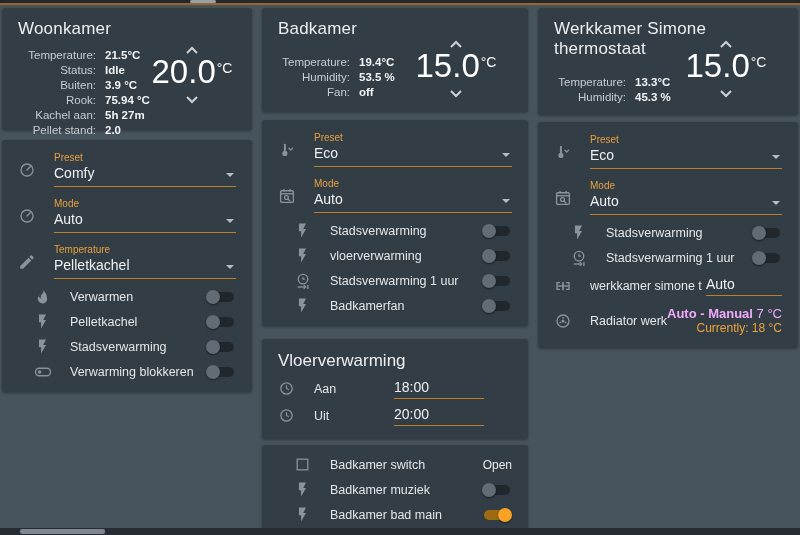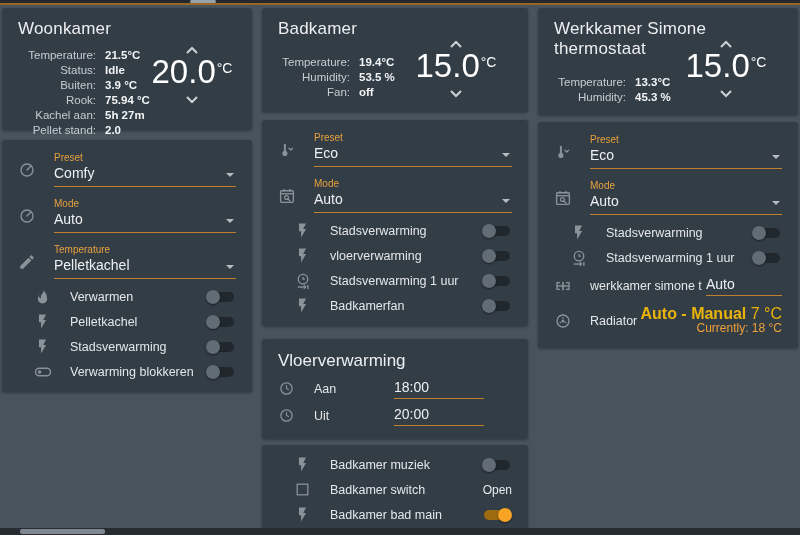--- a/index.html
+++ b/index.html
@@ -67,21 +67,21 @@
   .time-row{height:27px;align-items:center;}
   .time-label{flex:1;margin-left:10px;font-size:12.5px;color:#e4e7e9;}
   .time-field{width:90px;margin-right:28px;border-bottom:1px solid #bf7f2b;
     font-size:14px;color:#eef0f2;padding-bottom:3px;cursor:text;}
   
   .in-row{height:32px;}
   .in-label{width:112px;margin-left:10px;font-size:12.5px;color:#e4e7e9;white-space:nowrap;overflow:hidden;flex:none;}
   .in-field{flex:1;border-bottom:1px solid #bf7f2b;font-size:14px;color:#eef0f2;padding-bottom:3px;margin-left:4px;cursor:text;}
   .rad-row{height:38px;}
   .rad-state{text-align:right;line-height:15px;flex:none;}
-  .rad-line1{font-size:16px;color:#eab308;}
+  .rad-line1{font-size:13px;color:#f0abfc;}
   .rad-line1 b{font-weight:700;}
   .rad-line2{font-size:12px;color:#efa23c;}
   
   .bottom-track{position:fixed;left:0;bottom:0;width:800px;height:7px;background:#262c31;}
   .bottom-thumb{position:absolute;left:20px;top:1px;width:85px;height:5px;background:#7f8790;border-radius:2px;}
   .chev{stroke:#ccd1d5;stroke-width:2;fill:none;}
   .hidden-defs{position:absolute;width:0;height:0;overflow:hidden;}
 </style>
 </head>
 <body>
@@ -408,37 +408,37 @@
           </span>
         <span class="time-label">Uit</span>
         <span class="time-field">20:00</span>
       </div>
     </div>
 
     <div class="card" style="padding:7px 0 5px 0;">
       <div class="row t-row">
         <span class="icon-box">
             <svg width="17" height="17" viewBox="0 0 24 24">
-              <use href="#i-flash"></use>
-            </svg>
-          </span>
-        <span class="t-label">Badkamer muziek</span>
-        <span class="sw" data-state="off">
-            <span class="sw-track"></span>
-            <span class="sw-thumb"></span>
-          </span>
-      </div>
-      <div class="row t-row">
-        <span class="icon-box">
-            <svg width="17" height="17" viewBox="0 0 24 24">
               <use href="#i-square"></use>
             </svg>
           </span>
         <span class="t-label">Badkamer switch</span>
         <span class="t-value">Open</span>
+      </div>
+      <div class="row t-row">
+        <span class="icon-box">
+            <svg width="17" height="17" viewBox="0 0 24 24">
+              <use href="#i-flash"></use>
+            </svg>
+          </span>
+        <span class="t-label">Badkamer muziek</span>
+        <span class="sw" data-state="off">
+            <span class="sw-track"></span>
+            <span class="sw-thumb"></span>
+          </span>
       </div>
       <div class="row t-row">
         <span class="icon-box">
             <svg width="17" height="17" viewBox="0 0 24 24">
               <use href="#i-flash"></use>
             </svg>
           </span>
         <span class="t-label">Badkamer bad main</span>
         <span class="sw" data-state="on">
             <span class="sw-track"></span>

